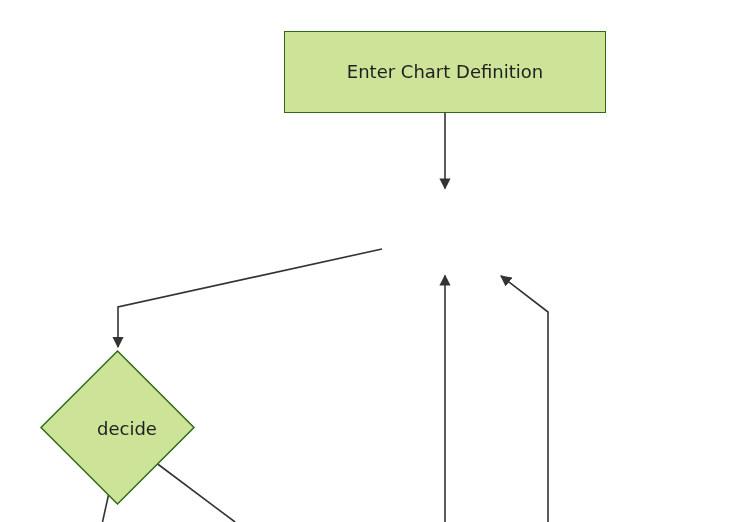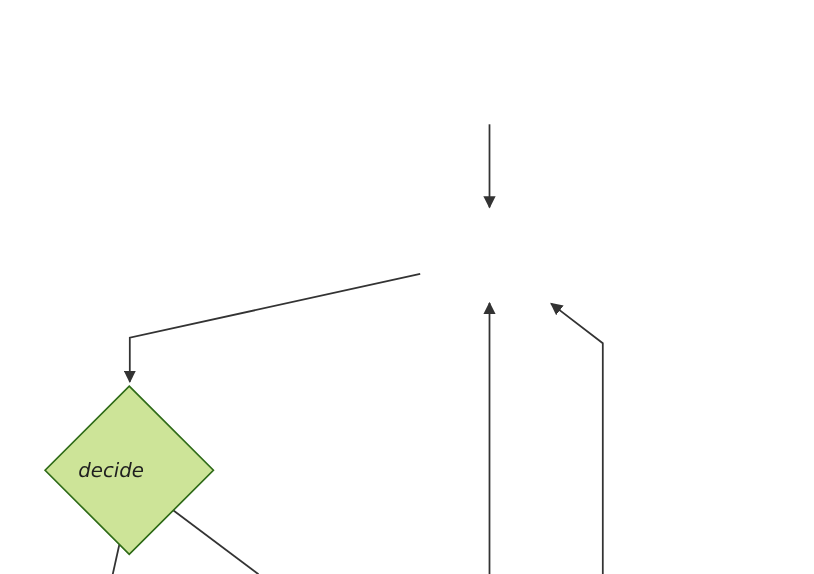--- a/index.html
+++ b/index.html
@@ -58,27 +58,26 @@
   }
   .node-rounded {
     left: 382px;
     top: 191px;
     width: 126px;
     height: 81px;
     border-radius: 9px;
   }
   .diamond-label {
     position: absolute;
-    left: 101px;
+    left: 127px;
     top: 427.5px;
     transform: translate(-50%, -50%);
     color: var(--label-color, #1f1f1f);
     font-size: 18px;
     white-space: nowrap;
-    font-style: italic;
   }
 </style>
 </head>
 <body>
 
 <div class="stage">
 
   <svg class="diagram-layer" viewBox="0 0 740 522" xmlns="http://www.w3.org/2000/svg">
     <defs>
       <marker id="arrow" viewBox="0 0 10 10" refX="9" refY="5" markerWidth="7" markerHeight="7" orient="auto-start-reverse">
@@ -94,17 +93,20 @@
 
     <path class="edge" d="M 548 522 L 548 312 L 501 276" marker-end="url(#arrow)"></path>
 
     <path class="edge" d="M 108.5 495 L 102.5 522"></path>
 
     <path class="edge" d="M 155 462 L 235 522"></path>
 
     <polygon class="diamond" points="117.5,351 194,427.5 117.5,504 41,427.5"></polygon>
   </svg>
 
+  <div class="node node-rect">
+    <span>Enter Chart Definition</span>
+  </div>
 
 
   <div class="diamond-label">decide</div>
 
 </div>
 
 </body></html>

